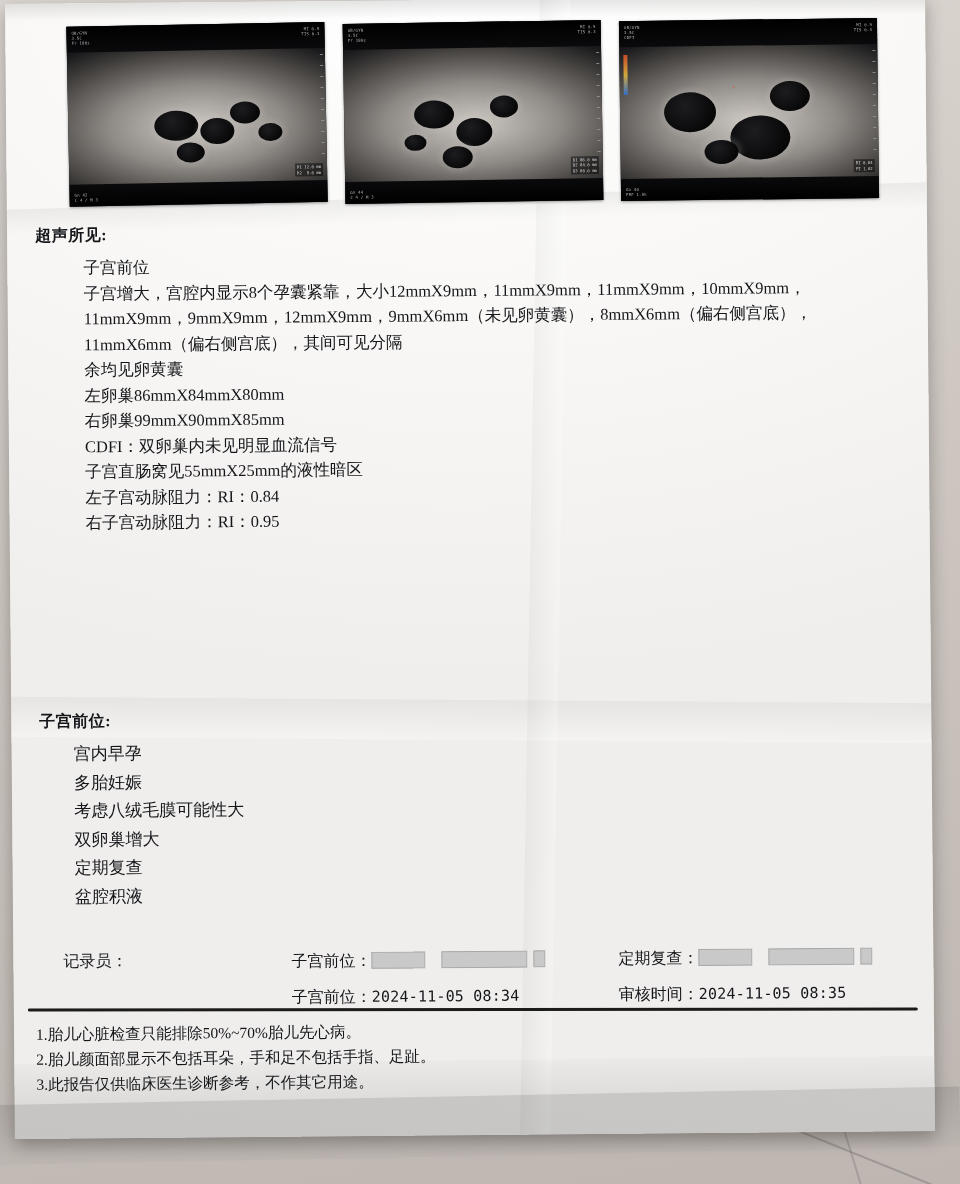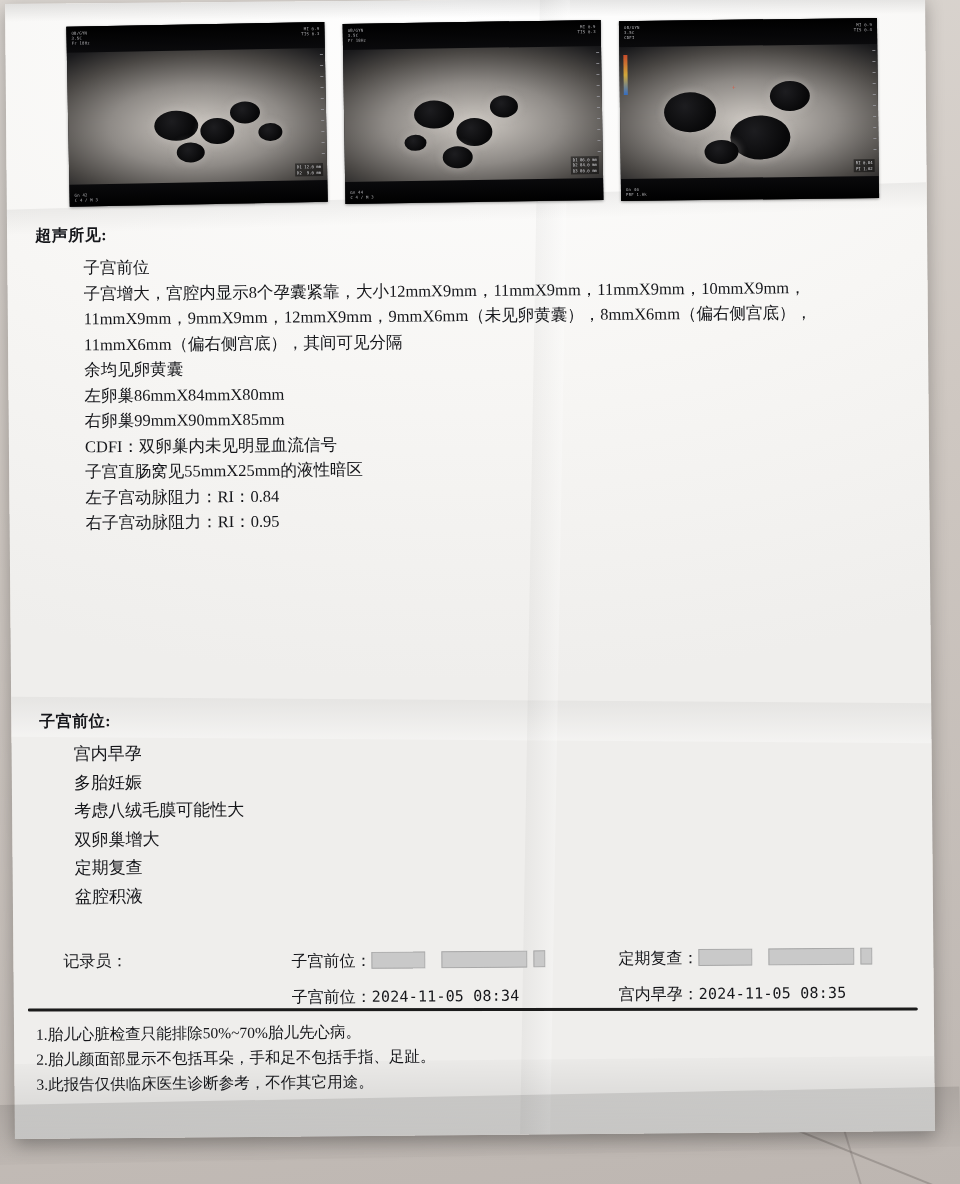--- a/index.html
+++ b/index.html
@@ -386,21 +386,21 @@
 
       <div class="sig-row sig-doctor-time">
         <span>子宫前位：</span><span class="timeval">2024-11-05 08:34</span>
       </div>
 
       <div class="sig-row sig-review-label">
         <span>定期复查：</span><span class="redact r1"></span><span class="redact r2"></span><span class="redact r3"></span>
       </div>
 
       <div class="sig-row sig-review-time">
-        <span>宫内早孕：</span><span class="timeval">2024-11-05 08:35</span>
+        <span>审核时间：</span><span class="timeval">2024-11-05 08:35</span>
       </div>
     </div>
 
     <div class="rule"></div>
 
     <div class="footnotes">
       <div class="fn">1.胎儿心脏检查只能排除50%~70%胎儿先心病。</div>
       <div class="fn">2.胎儿颜面部显示不包括耳朵，手和足不包括手指、足趾。</div>
       <div class="fn">3.此报告仅供临床医生诊断参考，不作其它用途。</div>
     </div>

